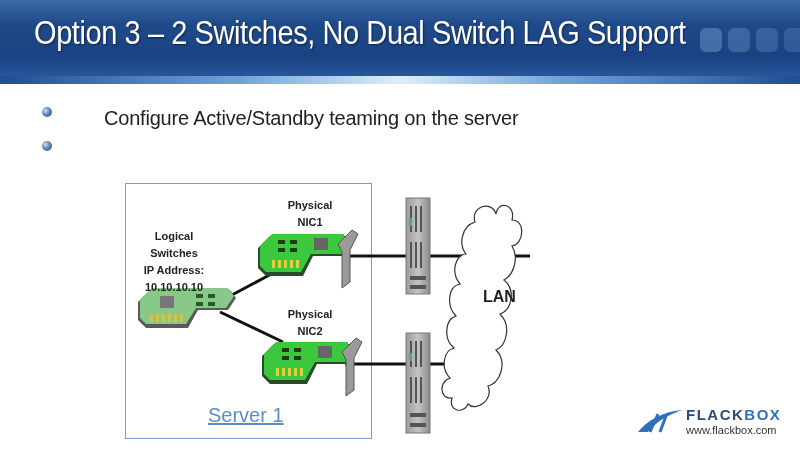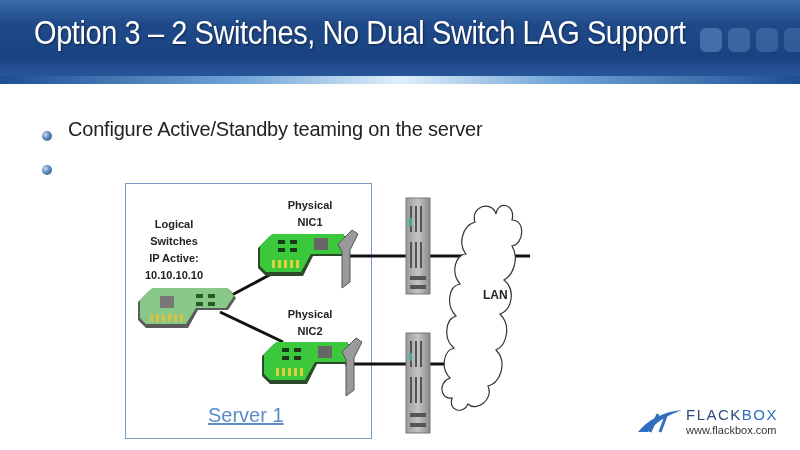--- a/index.html
+++ b/index.html
@@ -6,30 +6,30 @@
   body{width:800px;height:450px;overflow:hidden;background:#fff;position:relative;font-family:"Liberation Sans",sans-serif;}
   .header{position:absolute;left:0;top:0;width:800px;height:80px;
     background:linear-gradient(180deg,#3b6aa8 0%,#1f4a8a 30%,#1a4282 70%,#2a5aa0 100%);}
   .header-bottom{position:absolute;left:0;top:76px;width:800px;height:8px;
     background:linear-gradient(90deg,#1e4e92 0%,#6fa3d8 30%,#dfeefb 50%,#6fa3d8 70%,#1e4e92 100%);}
   .title{position:absolute;left:34px;top:14px;color:#fff;font-size:33px;letter-spacing:-0.5px;
     font-family:"Liberation Sans Narrow","Liberation Sans",sans-serif;transform:scaleX(0.88);transform-origin:left center;
     text-shadow:1px 1px 2px rgba(0,0,0,0.5);white-space:nowrap;}
   .deco{position:absolute;top:28px;width:22px;height:24px;border-radius:6px;background:rgba(120,160,210,0.45);}
   .bullets{position:absolute;left:42px;top:107px;}
-  .bullet{position:relative;height:34px;display:flex;align-items:flex-end;}
+  .bullet{position:relative;height:34px;display:flex;align-items:flex-start;gap:36px;}
   .bullet-dot{width:10px;height:10px;border-radius:50%;
     background:radial-gradient(circle at 35% 35%,#c8dcf0 0%,#5b86b8 45%,#2a4f80 100%);margin-right:16px;}
   .bullet-text{font-size:20px;color:#222;font-family:"Liberation Sans",sans-serif;letter-spacing:-0.2px;}
   .server-box{position:absolute;left:125px;top:183px;width:245px;height:254px;border:1px solid #7a9cc6;background:#fff;}
   .lbl{position:absolute;font-weight:bold;font-size:11px;color:#222;text-align:center;line-height:17px;}
   .server-label{position:absolute;left:208px;top:404px;font-size:20px;color:#5b8cc6;text-decoration:underline;}
   svg.diagram{position:absolute;left:0;top:0;width:800px;height:450px;}
-  .lan{position:absolute;left:483px;top:288px;font-weight:bold;font-size:12px;color:#222;}
-  .logo-name{position:absolute;left:686px;top:406px;font-size:15px;letter-spacing:1.5px;color:#2c4a7a;font-weight:normal;}
+  .lan{position:absolute;left:483px;top:288px;font-weight:bold;font-size:16px;color:#222;}
+  .logo-name{position:absolute;left:686px;top:406px;font-size:15px;letter-spacing:1.5px;color:#2c4a7a;font-weight:bold;}
   .logo-name .box{color:#2f6fc0;}
   .logo-url{position:absolute;left:686px;top:424px;font-size:11px;color:#333;}
 </style>
 </head>
 <body>
 
 <div class="header">
   <div class="title">Option 3 – 2 Switches, No Dual Switch LAG Support</div>
   <div class="deco" style="left:700px"></div>
   <div class="deco" style="left:728px;background:rgba(120,160,210,0.35)"></div>
@@ -147,24 +147,24 @@
     <rect x="3" y="20" width="3" height="8" fill="#4a9"></rect>
   </g>
 
   <path fill="#fff" stroke="#333" stroke-width="1.2" d="M475,222 C470,206 492,200 496,214 C498,200 516,204 512,220 C526,220 524,244 512,246
        C520,260 512,276 504,280 C516,290 512,310 500,314 C512,326 506,346 496,350
        C508,362 500,384 488,386 C494,400 476,412 468,404 C464,414 448,412 452,398
        C440,400 438,382 450,378 C440,368 444,350 454,348 C444,340 444,320 456,316
        C446,306 448,286 460,284 C450,272 456,254 466,254 C458,244 462,226 475,222 Z"></path>
 </svg>
 
-<div class="lbl" style="left:138px;top:216px;width:72px;text-align:center;">
+<div class="lbl" style="left:138px;top:228px;width:72px;text-align:center;">
   <div>Logical</div>
   <div>Switches</div>
-  <div>IP Active:</div>
+  <div>IP Address:</div>
   <div>10.10.10.10</div>
 </div>
 <div class="lbl" style="left:278px;top:197px;width:64px;">
   <div>Physical</div>
   <div>NIC1</div>
 </div>
 <div class="lbl" style="left:278px;top:306px;width:64px;">
   <div>Physical</div>
   <div>NIC2</div>
 </div>

